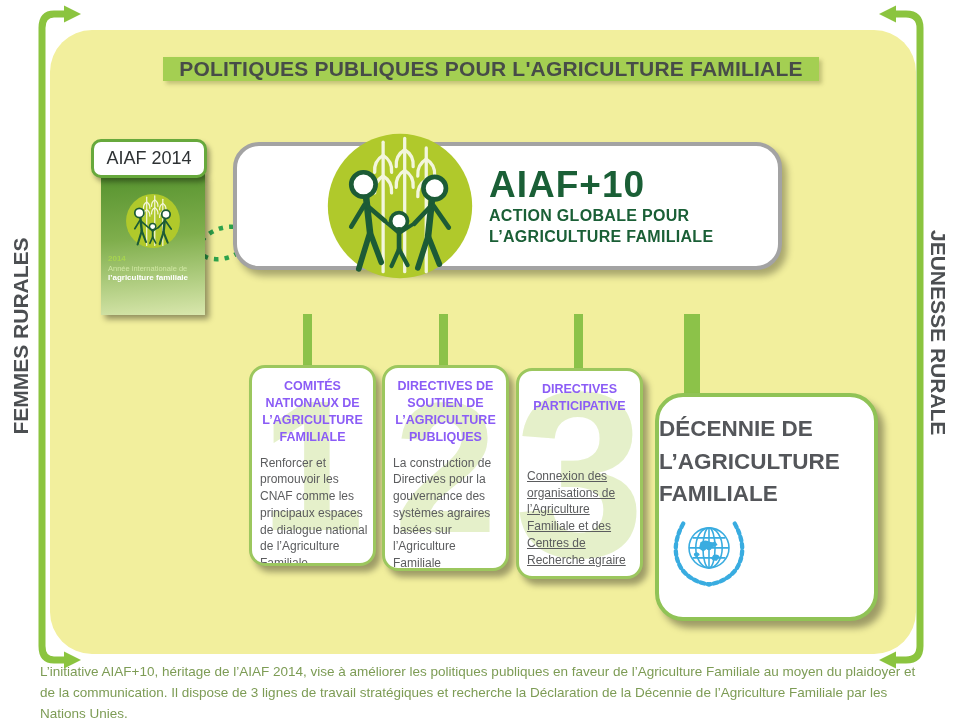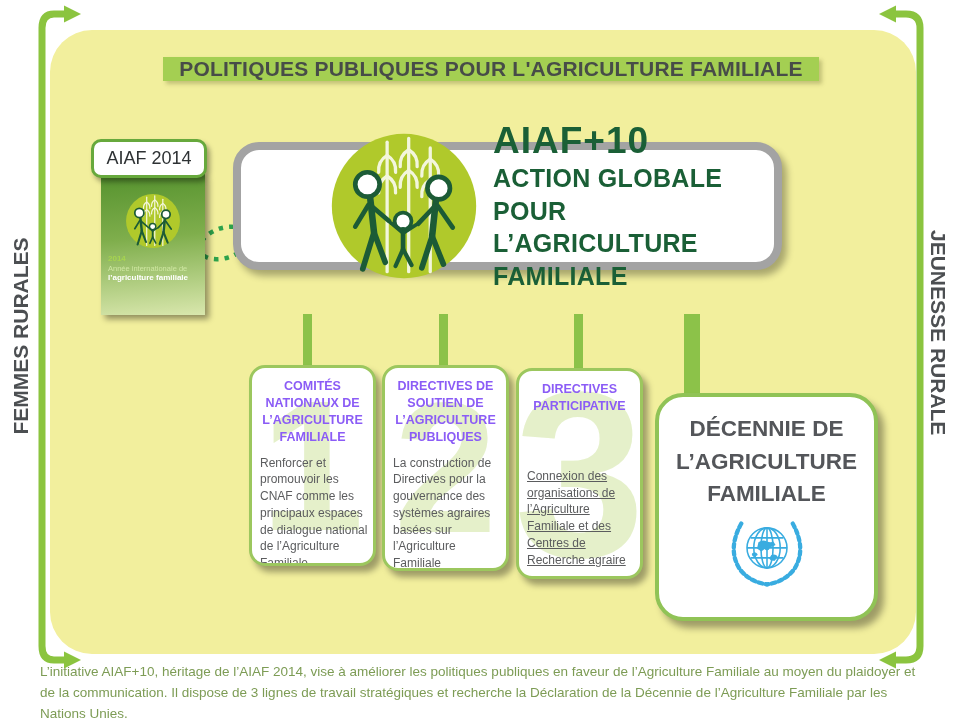--- a/index.html
+++ b/index.html
@@ -33,27 +33,27 @@
     box-shadow:4px 4px 6px rgba(0,0,0,.4);z-index:5;
   }
   .poster-logo{display:block;margin:19px auto 0;}
   .poster-text{padding-left:7px;margin-top:5px;line-height:1.25;}
   .poster-year{font-size:8px;font-weight:bold;color:#a6d44f;}
   .poster-line1{font-size:7.5px;color:#cfe7a2;}
   .poster-line2{font-size:8px;font-weight:bold;color:#ffffff;}
   
   .hub{
     position:absolute;left:233px;top:142px;width:549px;height:128px;background:#ffffff;
-    border:8px solid #a3a3a3;border-radius:26px;box-shadow:5px 6px 7px rgba(0,0,0,.3);
+    border:4px solid #a3a3a3;border-radius:26px;box-shadow:5px 6px 7px rgba(0,0,0,.3);
     display:flex;align-items:center;z-index:3;padding-left:88px;box-sizing:border-box;
   }
   .hub-logo{width:150px;height:150px;flex:none;}
   .hub-text{margin-left:14px;color:#1a5f36;}
   .hub-title{font-size:37px;font-weight:bold;letter-spacing:1px;}
-  .hub-sub{font-size:25px;font-weight:bold;line-height:1.3;letter-spacing:.3px;}
+  .hub-sub{font-size:16px;font-weight:bold;line-height:1.3;letter-spacing:.3px;}
   
   .conn{position:absolute;background:#8cc249;z-index:1;}
   #conn1{left:303px;top:314px;width:9px;height:54px;}
   #conn2{left:439px;top:314px;width:9px;height:54px;}
   #conn3{left:574px;top:314px;width:9px;height:57px;}
   #conn4{left:684px;top:314px;width:16px;height:84px;}
   
   .card{
     position:absolute;width:127px;background:#ffffff;border:3px solid #9cc75e;border-radius:16px;
     box-shadow:5px 6px 6px rgba(0,0,0,.35);overflow:hidden;z-index:2;box-sizing:border-box;
@@ -72,21 +72,21 @@
   }
   .card-body{
     position:relative;z-index:1;font-size:12px;color:#5b5c5e;
     padding:4px 2px 0 8px;line-height:1.4;
   }
   #card3 .card-body{padding-top:48px;text-decoration:underline;}
   
   #decade{
     position:absolute;left:655px;top:393px;width:223px;height:228px;background:#ffffff;
     border:4px solid #90c356;border-radius:28px;box-shadow:6px 7px 7px rgba(0,0,0,.35);
-    z-index:2;text-align:center;box-sizing:border-box;padding-top:16px;
+    z-index:2;box-sizing:border-box;padding-top:16px;
   }
   .decade-title{font-size:22.5px;font-weight:bold;color:#54565a;line-height:1.45;}
   .un-emblem{margin-top:6px;}
   
   .side-label{
     position:absolute;width:200px;text-align:center;font-weight:bold;font-size:21px;
     color:#4c4f52;white-space:nowrap;z-index:4;
   }
   #label-left{left:-79px;top:324px;transform:rotate(-90deg);}
   #label-right{left:838px;top:318px;transform:rotate(90deg);}

